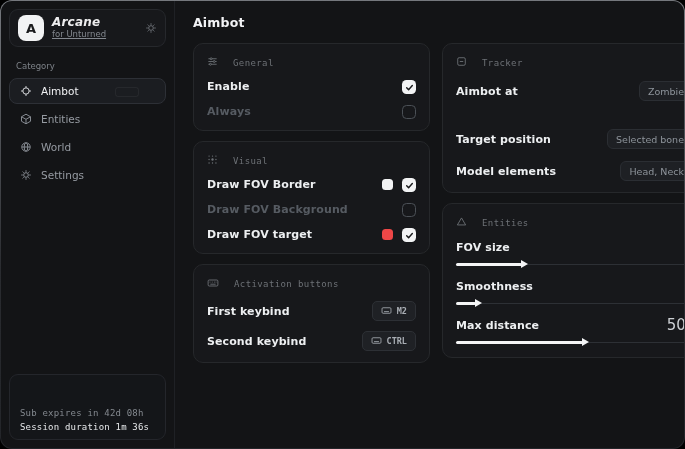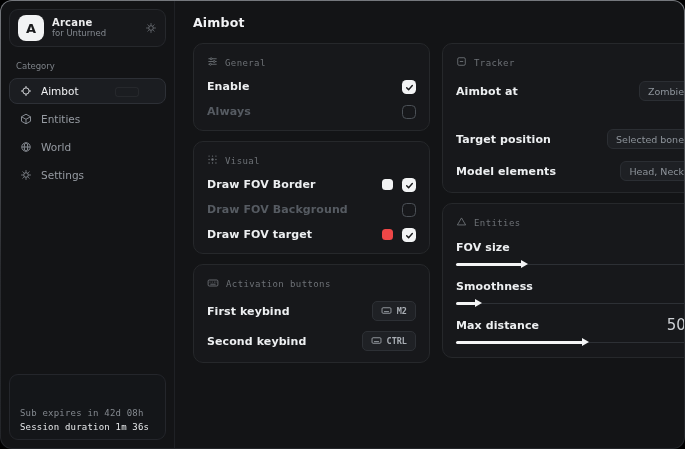--- a/index.html
+++ b/index.html
@@ -13,22 +13,22 @@
     display:flex; overflow:hidden;
   }
   
   .sidebar{ width:174px; flex:none; border-right:1px solid #1f2125;
     display:flex; flex-direction:column; padding:8px; }
   .brand-card{ display:flex; align-items:center; gap:8px; background:#17181b;
     border:1px solid #26282c; border-radius:9px; padding:5px 8px; height:38px; flex:none;}
   .logo{ width:26px; height:26px; border-radius:8px; background:#f2f3f4; color:#1a1b1d;
     display:flex; align-items:center; justify-content:center; font-size:13px; font-weight:bold; flex:none;}
   .brand-text{ line-height:1.15; }
-  .brand-title{ font-size:10px; font-weight:bold; color:#ededee; letter-spacing:.2px;}
-  .brand-sub{ font-size:8.5px; color:#83888f; }
+  .brand-title{ font-size:12px; font-weight:bold; color:#ededee; letter-spacing:.2px;font-style:italic;}
+  .brand-sub{ font-size:8.5px; color:#83888f;text-decoration:underline; }
   .brand-gear{ margin-left:auto; color:#6e7artifact278; color:#6e7278; display:flex; }
   .category{ margin:14px 6px 7px 7px; font-size:8.5px; color:#7d8288; }
   .nav{ display:flex; flex-direction:column; }
   .nav-item{ display:flex; align-items:center; gap:9px; height:26px; padding:0 10px;
     border-radius:8px; border:1px solid transparent; color:#969ba2; font-size:10.5px;
     margin-bottom:2px; position:relative; cursor:default;}
   .nav-item .nicon{ display:flex; color:#8a8f96; }
   .nav-item.active{ background:#1b1d21; border-color:#2d3036; color:#f0f1f3; }
   .nav-item.active .nicon{ color:#d9dbde; }
   .ghost-badge{ position:absolute; right:26px; top:8px; width:24px; height:10px;
@@ -38,21 +38,21 @@
     padding:7px 10px; font-family:"DejaVu Sans Mono","Liberation Mono",monospace; }
   .status-1{ font-size:9px; color:#84898f; margin-bottom:4px; letter-spacing:.2px;margin-top:26px;}
   .status-2{ font-size:9px; color:#e7e9eb; letter-spacing:.2px;}
   
   .main{ flex:1; padding:14px 12px 0 18px; }
   .page-title{ font-size:12.5px; font-weight:bold; color:#f2f3f5; margin-bottom:13px; letter-spacing:.2px;}
   .cols{ display:flex; gap:12px; align-items:flex-start; }
   .col-l{ width:237px; display:flex; flex-direction:column; gap:10px;}
   .col-r{ width:282px; display:flex; flex-direction:column; gap:10px;}
   .card{ background:#17181b; border:1px solid #26282b; border-radius:10px; padding:10px 13px 11px;}
-  .card-h{ display:flex; align-items:center; gap:7px; color:#6d7176;
+  .card-h{ display:flex; align-items:center; gap:15px; color:#6d7176;
     font-family:"DejaVu Sans Mono","Liberation Mono",monospace; font-size:9px; letter-spacing:.4px;
     padding-top:2px;}
   .card-h svg{ flex:none; }
   .row{ display:flex; align-items:center; justify-content:space-between; margin-top:10px; min-height:15px;}
   .row-label{ font-size:11px; font-weight:600; color:#edeff1; letter-spacing:.1px;}
   .row-label.dim{ color:#565b62; }
   .ctrls{ display:flex; align-items:center; gap:9px;}
   .checkbox{ width:14px; height:14px; border-radius:4.5px; display:flex; align-items:center;
     justify-content:center; cursor:pointer;}
   .checkbox.on{ background:#f2f3f4; }

